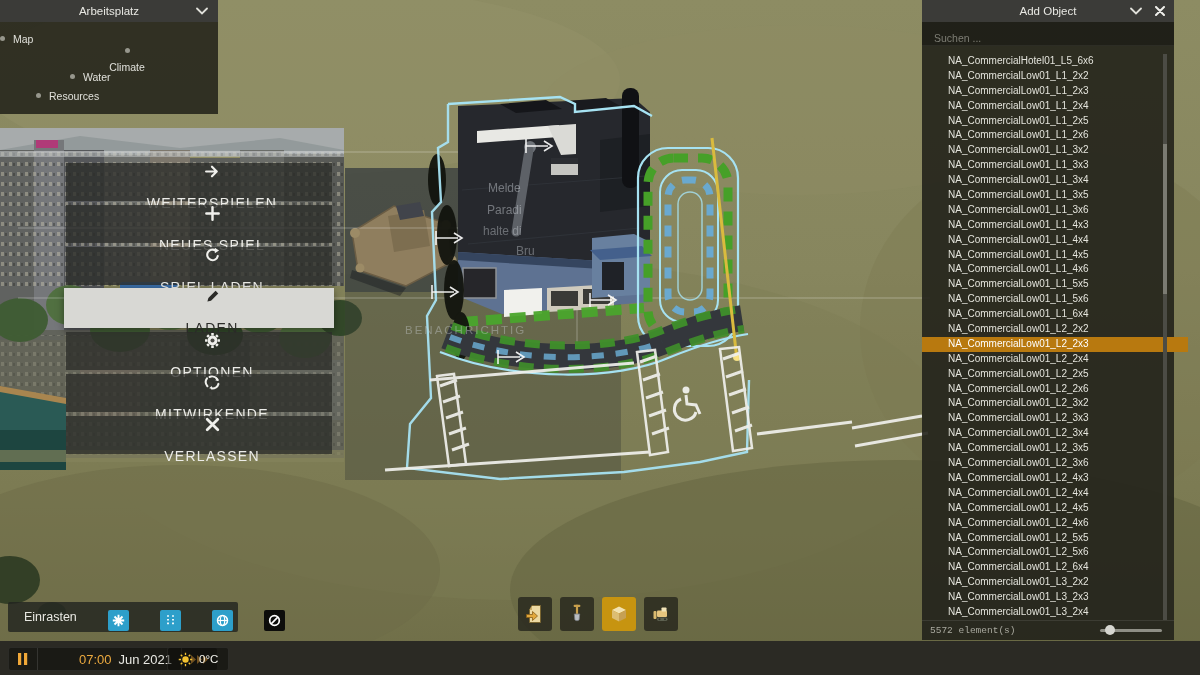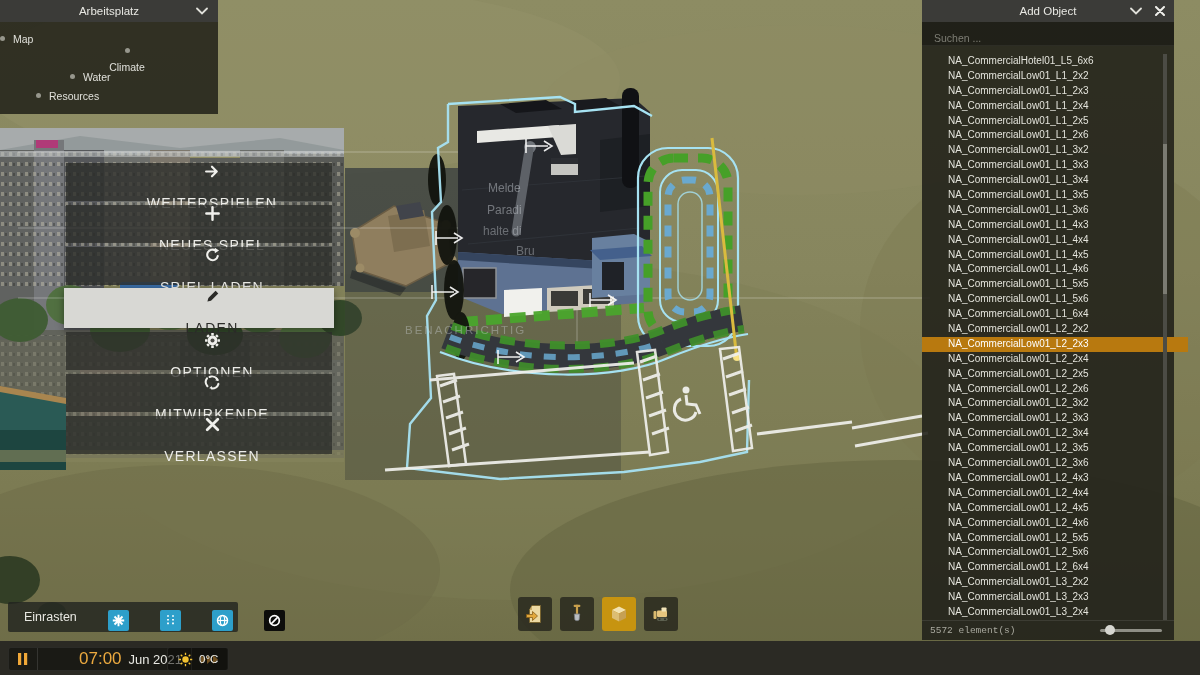--- a/index.html
+++ b/index.html
@@ -67,21 +67,21 @@
   .tool-btn{width:34px;height:34px;border-radius:3px;background:rgba(32,32,26,.75);
     display:flex;align-items:center;justify-content:center;cursor:pointer;}
   .tool-btn.gold{background:#c79410;}
 
   
   .bottombar{left:0;top:641px;width:1200px;height:34px;background:#2b2a24;z-index:4;}
   .time-pill{position:absolute;left:8px;top:6px;height:22px;background:rgba(12,12,9,.55);
     border:1px solid rgba(255,255,255,.08);border-radius:3px;display:flex;align-items:center;}
   .tp-sec{display:flex;align-items:center;height:100%;padding:0 9px;}
   .tp-sec + .tp-sec{border-left:1px solid rgba(255,255,255,.12);}
-  .tp-time{color:#eba93f;font-size:17px;padding-left:32px;}
+  .tp-time{color:#eba93f;font-size:13px;padding-left:32px;}
   .tp-date{color:#e8e8e2;font-size:13px;margin-left:7px;}
   .temp-pill{position:absolute;left:167px;top:6px;height:22px;background:rgba(12,12,9,.55);
     border:1px solid rgba(255,255,255,.08);border-radius:3px;display:flex;align-items:center;gap:6px;padding:0 10px;}
   .temp-val{color:#f0f0ea;font-size:11.5px;}
 </style>
 </head>
 <body>
 
 <svg id="scene" width="1200" height="675" viewBox="0 0 1200 675">
 

